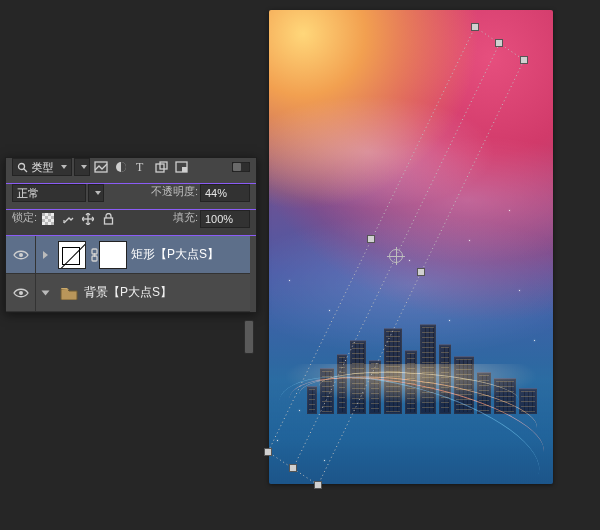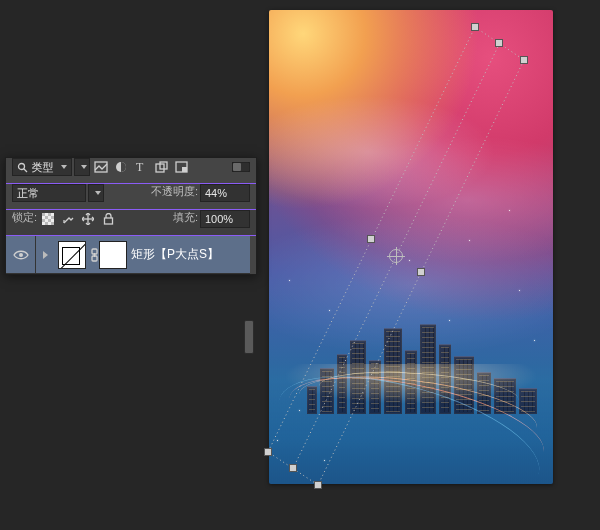--- a/index.html
+++ b/index.html
@@ -417,18 +417,34 @@
             <rect x="1" y="1" width="5" height="5" rx="1"></rect>
             <rect x="1" y="8" width="5" height="5" rx="1"></rect>
             <line x1="3.5" y1="5" x2="3.5" y2="9"></line>
           </svg>
       </div>
       <div class="mask"></div>
       <span class="layer-name">矩形【P大点S】</span>
     </div>
 
 
+    <div class="layer">
+      <div class="eye-col">
+        <svg width="16" height="12" class="svg">
+            <path d="M1 6 C4 1 12 1 15 6 C12 11 4 11 1 6 Z"></path>
+            <circle cx="8" cy="6" r="2" class="svg fill"></circle>
+          </svg>
+      </div>
+      <div class="toggle-col">
+          <div class="tri down"></div>
+        </div>
+      <svg class="folder-icon" viewBox="0 0 18 14">
+          <path d="M1 3 h6 l2 2 h8 v8 a1 1 0 0 1 -1 1 H2 a1 1 0 0 1 -1 -1 Z" fill="#b9965a" stroke="#6e5a33"></path>
+          <path d="M1 3 a1 1 0 0 1 1 -1 h5 l2 2" fill="#cdaa6a"></path>
+        </svg>
+      <span class="layer-name">背景【P大点S】</span>
+    </div>
 
     <div class="layers-scrollbar">
       <div class="thumbbar"></div>
     </div>
   </div>
 </div>
 
 </body></html>

